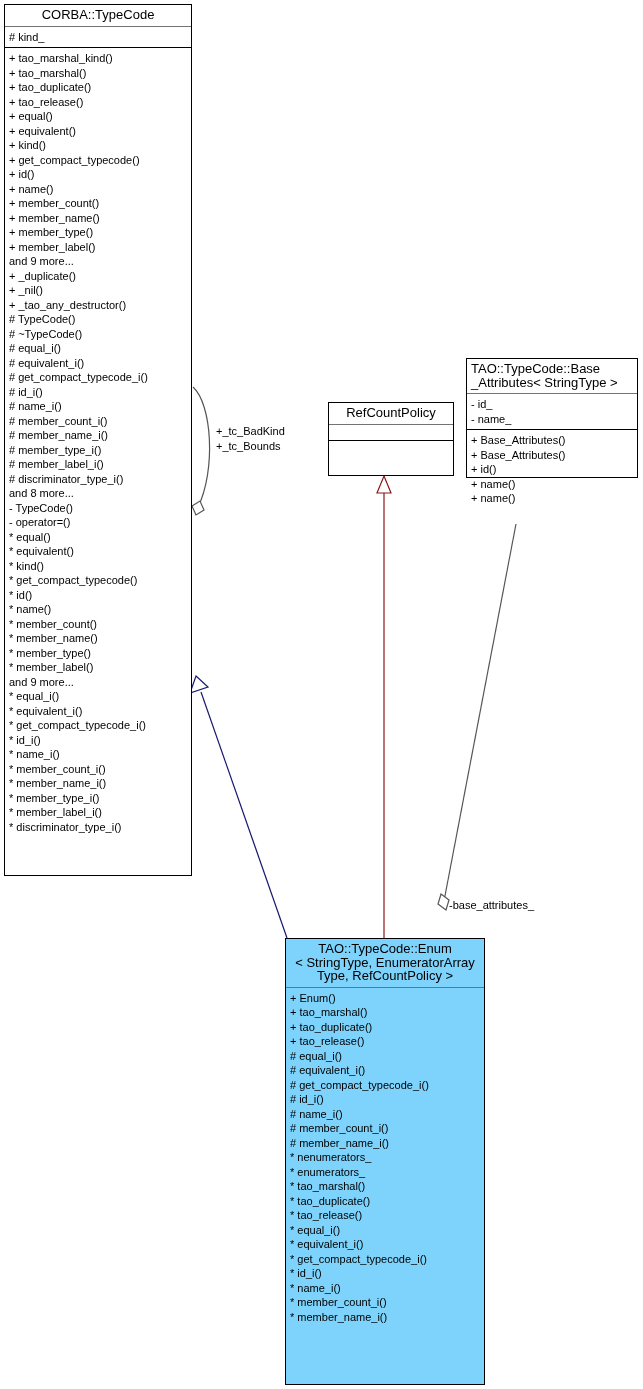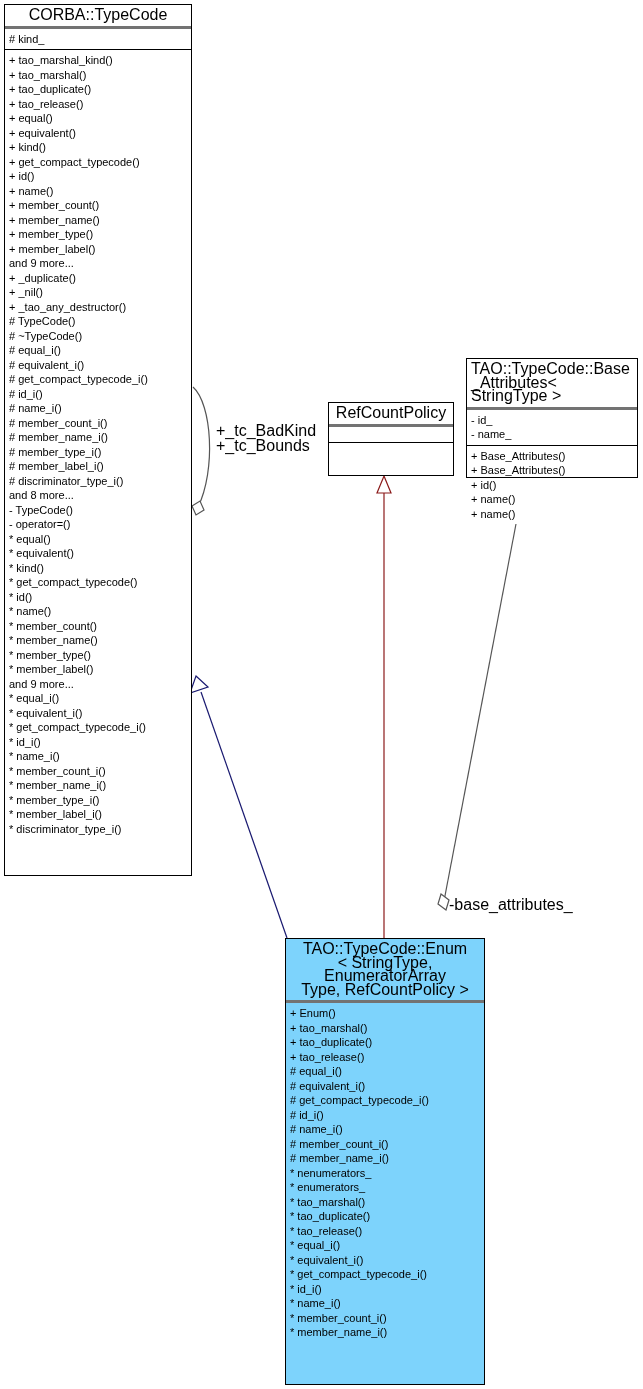--- a/index.html
+++ b/index.html
@@ -21,23 +21,23 @@
     border: 1px solid #000000;
     background: #ffffff;
     box-sizing: border-box;
   }
   .uml-box.filled {
     background: #7dd3fc;
   }
   .box-title {
     text-align: center;
     padding: 3px 4px 4px 4px;
-    font-size: 16px;
+    font-size: 13px;
     line-height: 13.5px;
-    border-bottom: 3px solid #737373;
+    border-bottom: 1px solid #737373;
     box-sizing: border-box;
   }
   .box-attrs {
     padding: 3px 4px 3px 4px;
     border-bottom: 1px solid #000000;
     box-sizing: border-box;
     line-height: 14.5px;
   }
   .box-attrs.empty {
     min-height: 16px;
@@ -57,21 +57,21 @@
   svg.edges {
     position: absolute;
     left: 0;
     top: 0;
     width: 643px;
     height: 1389px;
     pointer-events: none;
   }
   .edge-label {
     position: absolute;
-    font-size: 16px;
+    font-size: 11px;
     white-space: pre;
     line-height: 14px;
     color: #000000;
   }
 </style>
 </head>
 <body>
 
 <svg class="edges" viewBox="0 0 643 1389">
 

